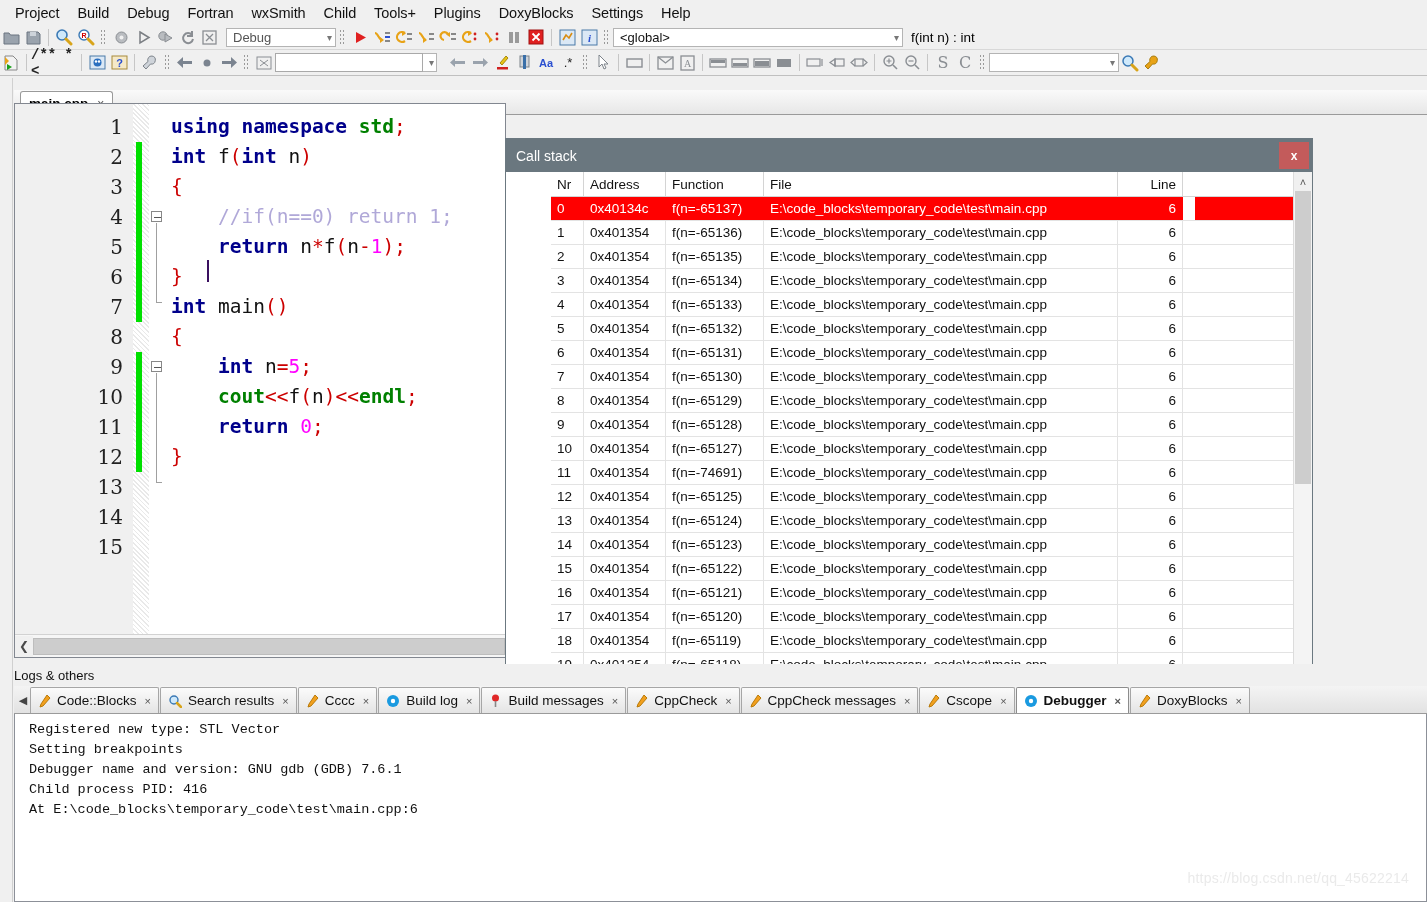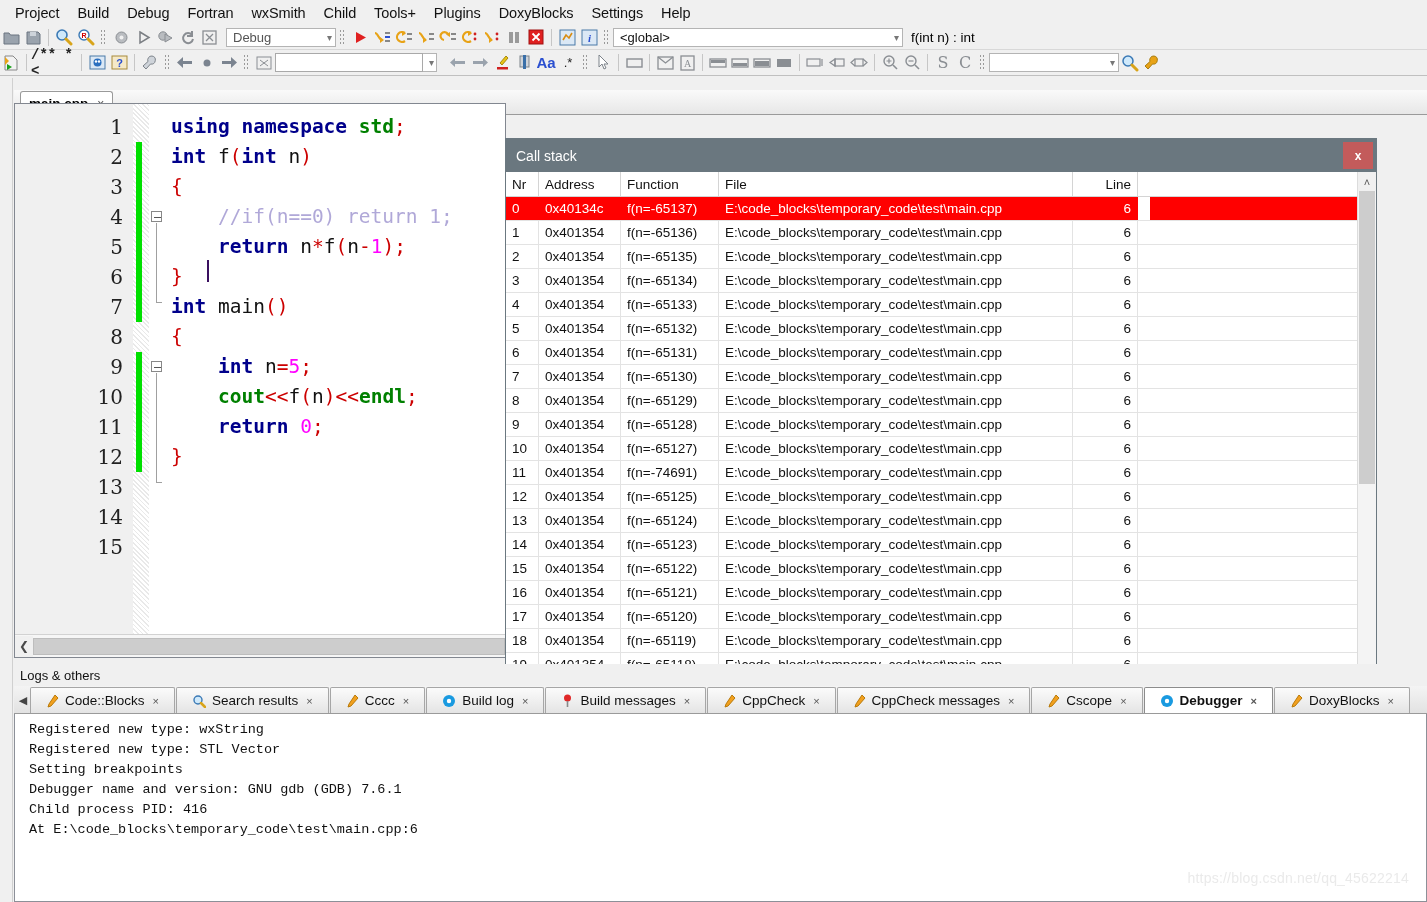--- a/index.html
+++ b/index.html
@@ -151,35 +151,35 @@
   }
   #editor-hscroll .arrow-l {
     width:18px; height:21px; display:flex; align-items:center; justify-content:center;
     color:#4a4a4a; font-size:12px; background:#f0f0f0;
   }
   #editor-hscroll .track { flex:1 1 auto; height:17px; background:#e9e9e9; }
   #editor-hscroll .thumb { width:100%; height:17px; background:#cdcdcd; border:1px solid #bdbdbd; }
 
   
   #callstack {
-    position:absolute; left:505px; top:138px; width:872px; height:546px;
+    position:absolute; left:505px; top:138px; width:808px; height:546px;
     background:#fff; border:1px solid #6b7880;
     display:flex; flex-direction:column;
   }
   #cs-title {
     height:33px; flex:0 0 auto; background:#6a777f; color:#fff;
     display:flex; align-items:center; justify-content:space-between;
     padding-left:10px; font-size:14px;
   }
   #cs-close {
     width:30px; height:27px; margin-right:3px; background:#c35b5b; color:#fff;
     display:flex; align-items:center; justify-content:center;
     font-size:12px; font-weight:bold; cursor:default;
   }
-  #cs-body { flex:1 1 auto; display:flex; overflow:hidden; }
+  #cs-body { flex:1 1 auto; display:flex; overflow:hidden;margin-left:45px; }
   #cs-grid { flex:1 1 auto; overflow:hidden; background:#fff; }
 
   #cs-header { display:flex; height:25px; background:#fff; border-bottom:1px solid #d4d4d4; }
   #cs-header .hc {
     font-size:13.5px; color:#111; display:flex; align-items:center;
     padding:0 6px; border-right:1px solid #d4d4d4; flex:0 0 auto;
     background:#fff;
   }
   .col-nr   { width:33px; }
   .col-addr { width:82px; }
@@ -211,34 +211,34 @@
     position:absolute; left:1px; right:1px; top:0; height:62%;
     background:#cdcdcd;
   }
 
   
   #logs-panel {
     position:absolute; left:14px; top:664px; width:1413px; height:238px;
   }
   #logs-title {
     height:22px; background:#f0f0f0; display:flex; align-items:center;
-    padding-left:6px; font-size:13px; color:#111;
+    padding-left:0; font-size:13px; color:#111;
   }
   #logs-tabs {
     height:28px; background:linear-gradient(#f4f4f4,#e2e2e2);
     display:flex; align-items:flex-end; border-bottom:1px solid #9a9a9a;
     padding-left:2px;
   }
   #logs-tabs .tab-scroll-arrow {
     width:14px; height:26px; display:flex; align-items:center; justify-content:center;
     font-size:11px; color:#444;
   }
   .log-tab {
     height:26px; display:flex; align-items:center; gap:6px;
-    padding:0 15px; font-size:13.5px; color:#111;
+    padding:0 7px; font-size:13.5px; color:#111;
     background:linear-gradient(#fbfbfb,#e4e4e4);
     border:1px solid #a6a6a6; border-bottom:none; border-radius:2px 2px 0 0;
     margin-right:1px; white-space:nowrap; cursor:default;
   }
   .log-tab.active {
     background:#fff; font-weight:bold; border-color:#8c8c8c;
   }
   .log-tab .tclose { font-size:11px; color:#555; margin-left:2px; }
 
   #logs-content {
@@ -501,21 +501,21 @@
         <path d="M12 2L6 9l2 2 6-7z" fill="#e8c317" stroke="#a88a10"></path>
         <rect x="3" y="13" width="11" height="2.5" fill="#d02020"></rect>
       </svg>
   </div>
   <div class="tb-btn">
     <svg width="17" height="17" viewBox="0 0 17 17">
         <rect x="4" y="2" width="9" height="11" fill="#cfd4da" stroke="#7d838a"></rect>
         <rect x="7" y="1" width="3" height="14" fill="#3a6fa8"></rect>
       </svg>
   </div>
-  <div class="tb-btn" style="font-size:15px;color:#2a4fd0;font-weight:bold;">Aa</div>
+  <div class="tb-btn" style="font-size:11px;color:#2a4fd0;font-weight:bold;">Aa</div>
   <div class="tb-btn" style="font-size:13px;color:#222;">.*</div>
   <div class="tb-grip"></div>
   <div class="tb-btn">
     <svg width="15" height="17" viewBox="0 0 15 17">
         <path d="M3 1v12l3-3 2 5 2-1-2-4h4z" fill="#fff" stroke="#7d838a"></path>
       </svg>
   </div>
   <div class="tb-sep"></div>
   <div class="tb-btn">
     <svg width="19" height="14" viewBox="0 0 19 14">
@@ -966,21 +966,20 @@
         <span style="display: flex;">
           <svg width="13" height="14" viewBox="0 0 13 14">
             <path d="M9 1l3 3-7 8-3 1 1-3z" fill="#f2a01e" stroke="#b87a0a"></path>
           </svg>
         </span>
         <span>DoxyBlocks</span>
         <span class="tclose">×</span>
       </div>
     </div>
   <div id="logs-content">
-      <div class="log-line">Registered new type: wxString</div>
       <div class="log-line">Registered new type: STL Vector</div>
       <div class="log-line">Setting breakpoints</div>
       <div class="log-line">Debugger name and version: GNU gdb (GDB) 7.6.1</div>
       <div class="log-line">Child process PID: 416</div>
       <div class="log-line">At E:\code_blocks\temporary_code\test\main.cpp:6</div>
     </div>
 </div>
 
 <div id="watermark">https://blog.csdn.net/qq_45622214</div>
 

